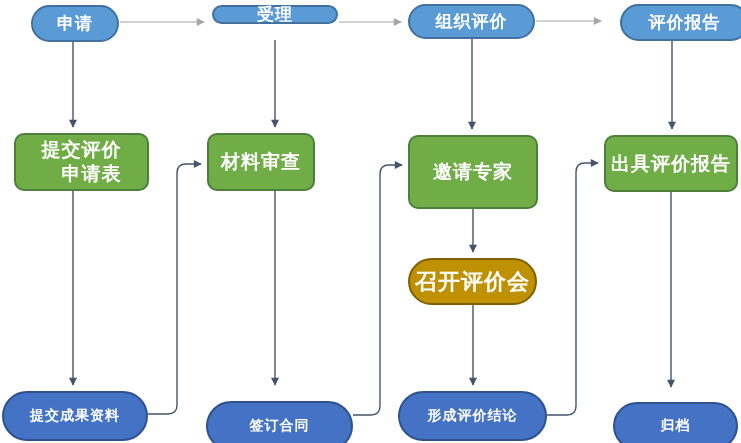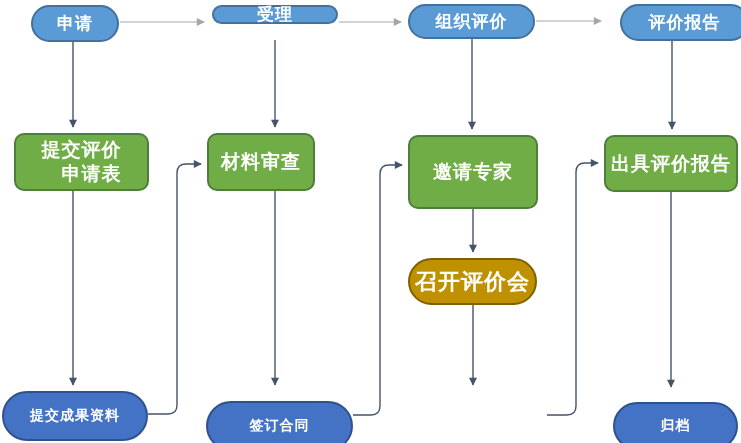--- a/index.html
+++ b/index.html
@@ -82,15 +82,16 @@
   <div class="node step n-saf two-line">提交评价
 申请表</div>
   <div class="node step n-mr">材料审查</div>
   <div class="node step n-ie">邀请专家</div>
   <div class="node step n-ier">出具评价报告</div>
 
   <div class="node meet n-hem">召开评价会</div>
 
   <div class="node result n-sam">提交成果资料</div>
   <div class="node result n-sc">签订合同</div>
+  <div class="node result n-fec">形成评价结论</div>
   <div class="node result n-arch">归档</div>
 
 </div>
 
 </body></html>

